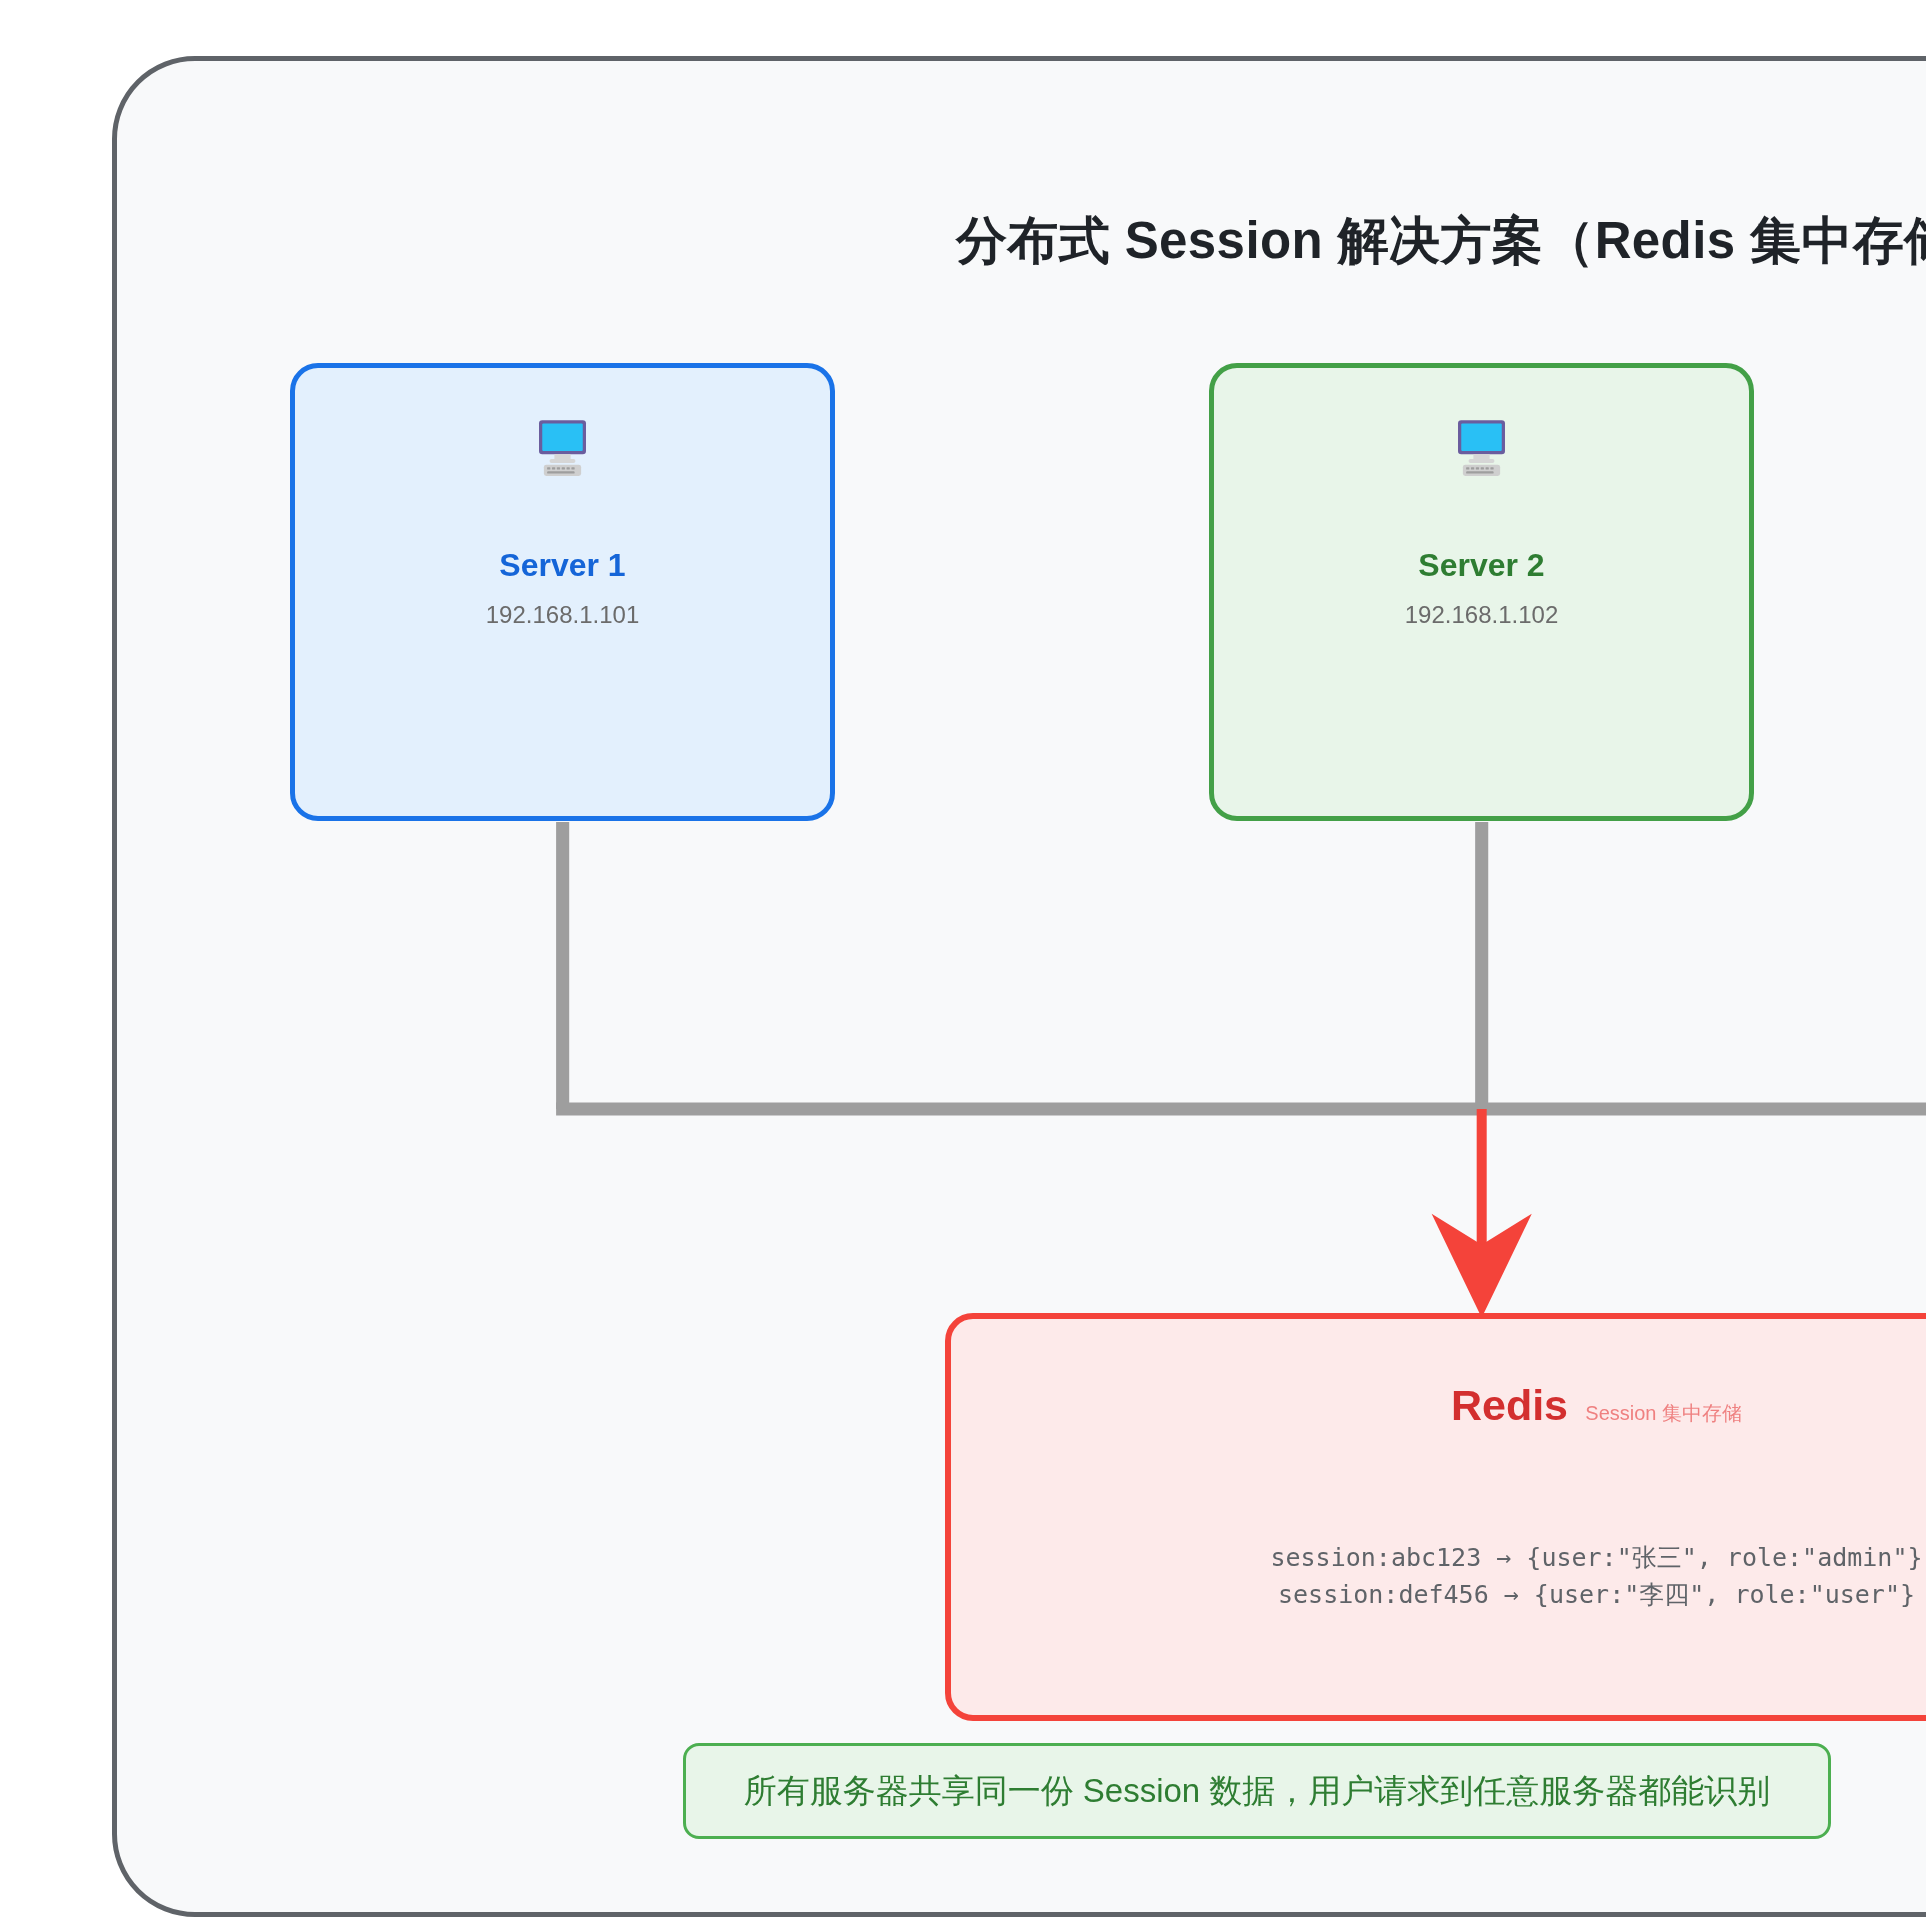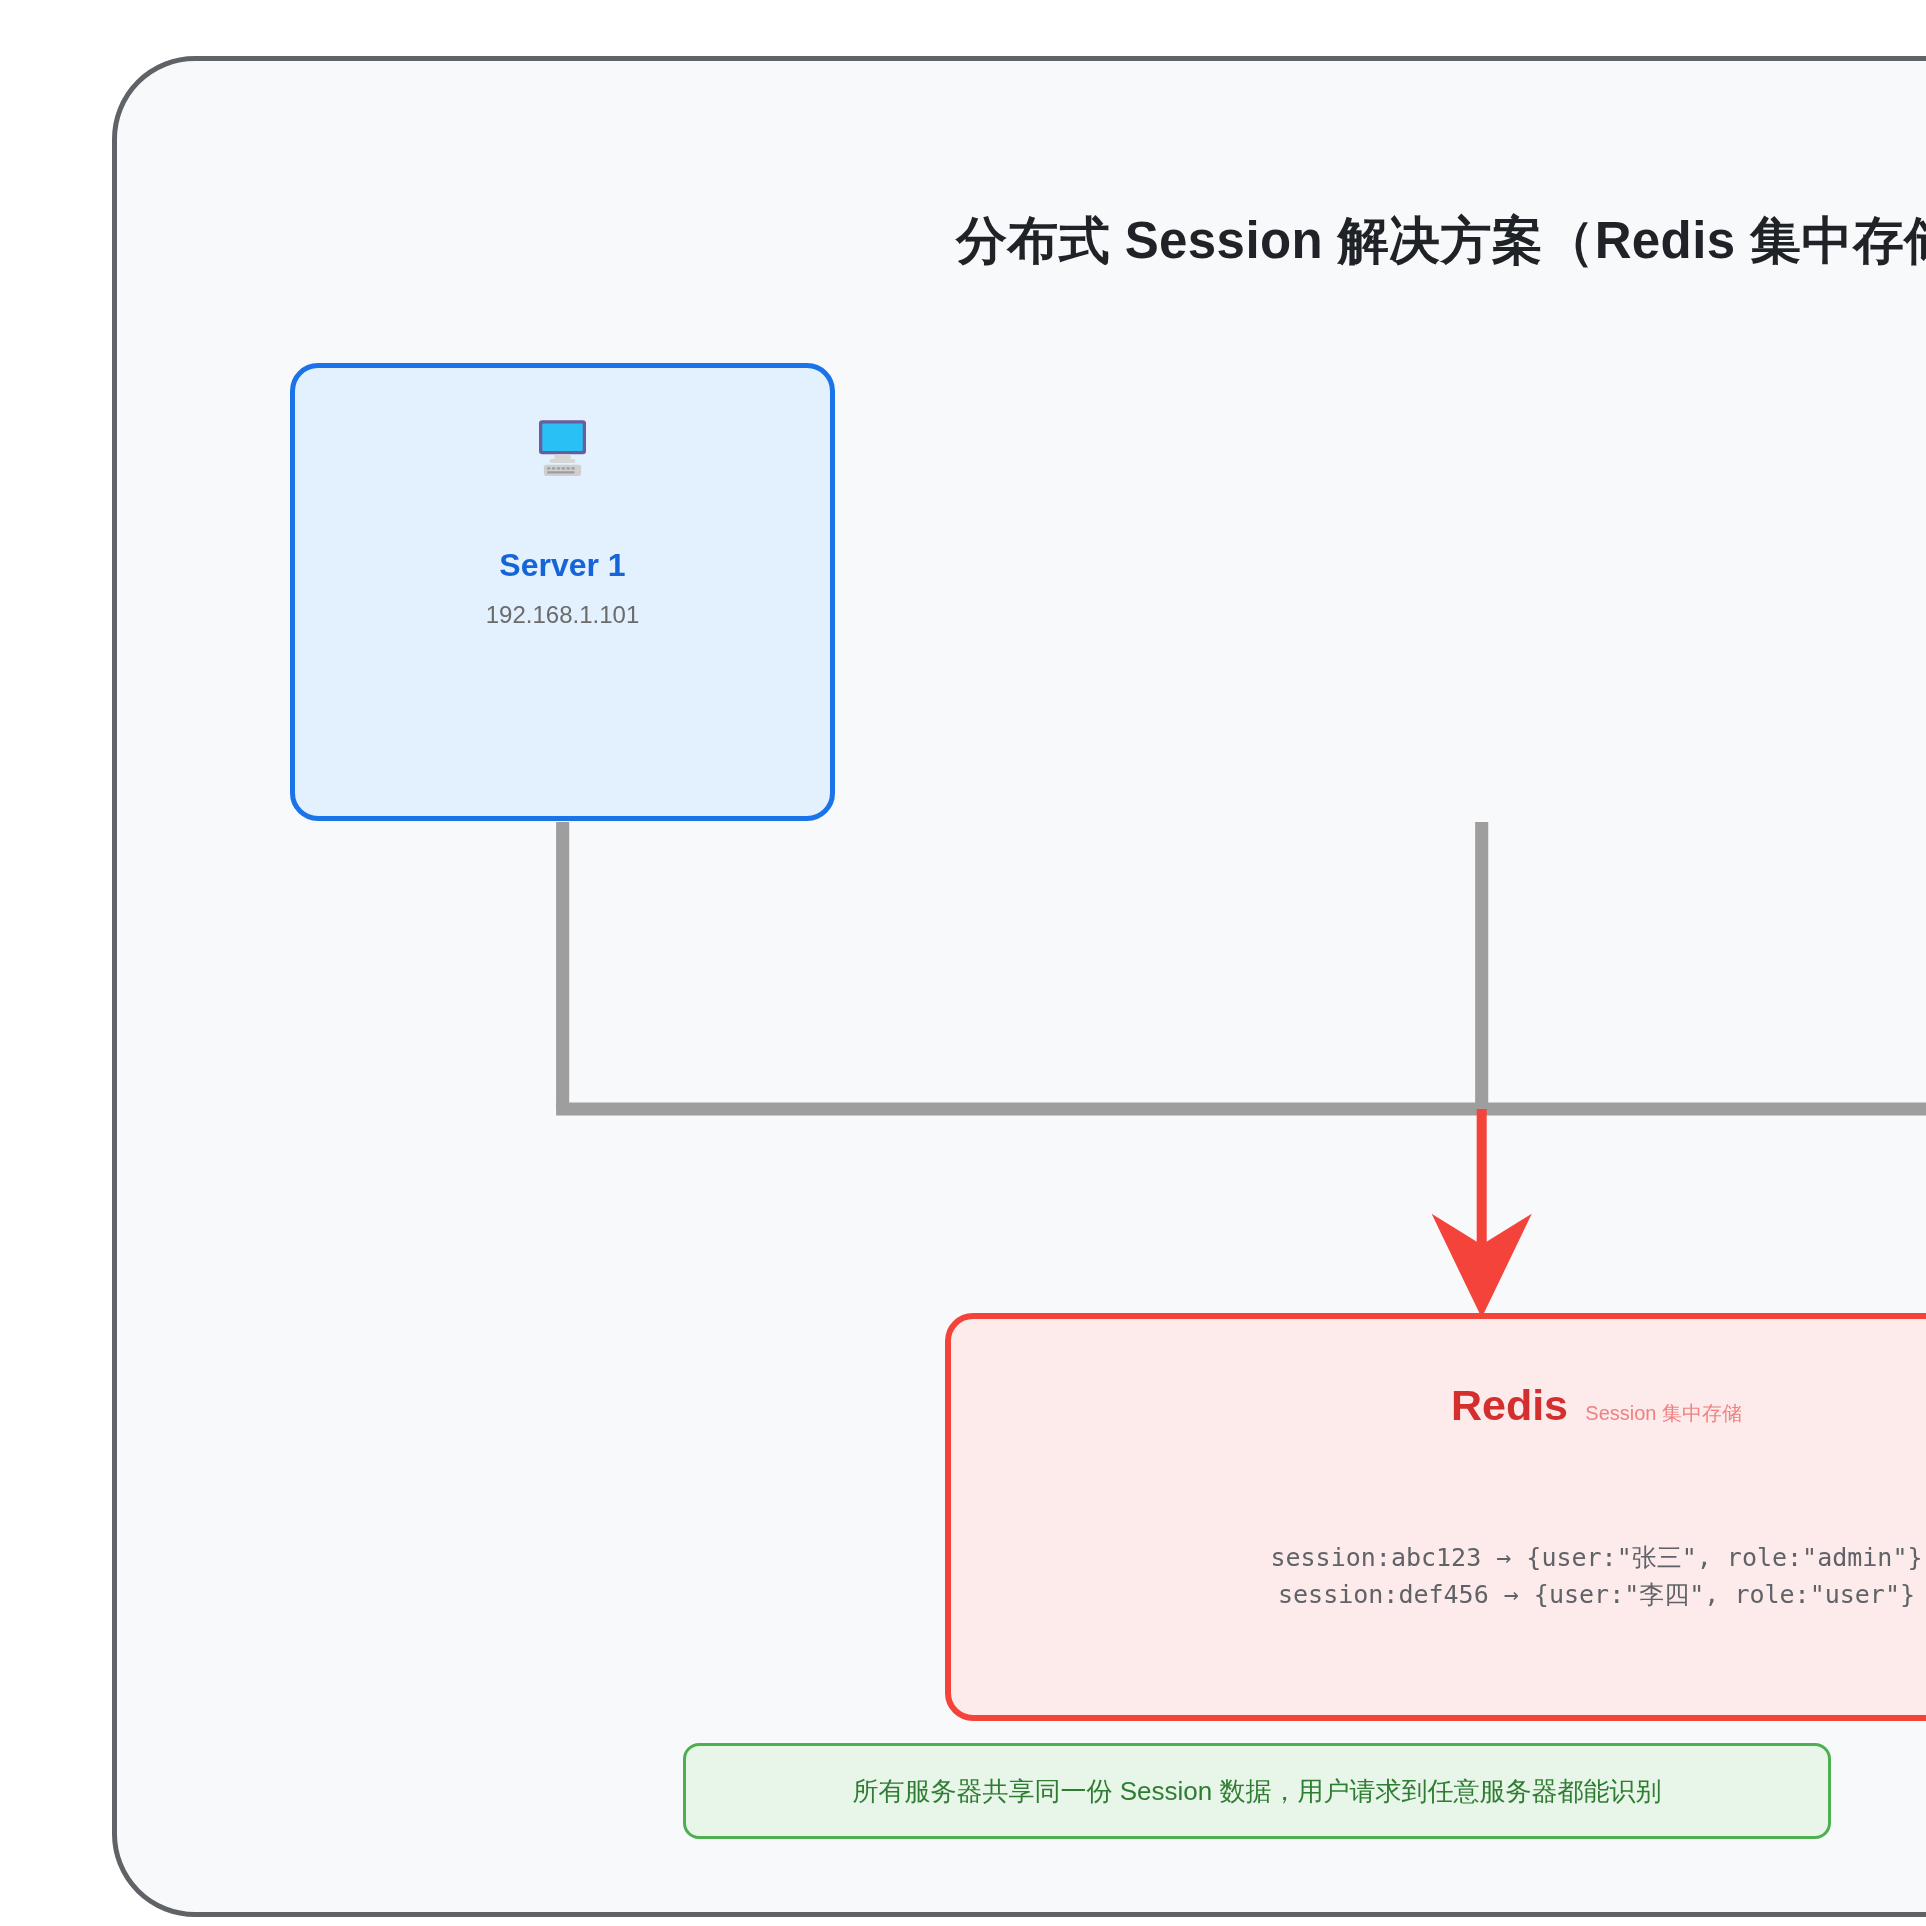--- a/index.html
+++ b/index.html
@@ -146,21 +146,21 @@
     height: 96px;
     box-sizing: border-box;
     border: 3.9px solid #4caf50;
     border-radius: 16px;
     background: #e8f5e9;
     display: flex;
     align-items: center;
     justify-content: center;
   }
   #footer-note-text {
-    font-size: 26px;
+    font-size: 33px;
     color: #2e7d32;
     white-space: nowrap;
   }
 </style>
 </head>
 <body>
 
 <div id="diagram-frame">
 
   <div id="diagram-title">分布式 Session 解决方案（Redis 集中存储）</div>
@@ -192,20 +192,40 @@
           <rect x="49" y="73" width="4" height="3" rx="0.8"></rect>
         <rect x="55" y="73" width="4" height="3" rx="0.8"></rect>
           <rect x="61" y="73" width="4" height="3" rx="0.8"></rect>
         <rect x="31" y="78" width="34" height="3" rx="1.2"></rect>
       </g>
     </svg>
     <div class="server-title">Server 1</div>
     <div class="server-ip">192.168.1.101</div>
   </div>
 
+  <div class="server-card" id="server-card-2">
+    <svg class="server-icon" viewBox="0 0 100 100">
+      <rect x="21" y="15" width="58" height="42" rx="4" fill="#6a5d9e"></rect>
+      <rect x="25" y="19" width="50" height="34" rx="1.5" fill="#29c0f5"></rect>
+      <rect x="40" y="57" width="20" height="8" fill="#d6d6d6"></rect>
+      <rect x="34" y="63" width="32" height="5" rx="2.5" fill="#d6d6d6"></rect>
+      <rect x="27" y="70" width="46" height="14" rx="3" fill="#cfcfcf"></rect>
+      <g fill="#9e9e9e">
+        <rect x="31" y="73" width="4" height="3" rx="0.8"></rect>
+          <rect x="37" y="73" width="4" height="3" rx="0.8"></rect>
+        <rect x="43" y="73" width="4" height="3" rx="0.8"></rect>
+          <rect x="49" y="73" width="4" height="3" rx="0.8"></rect>
+        <rect x="55" y="73" width="4" height="3" rx="0.8"></rect>
+          <rect x="61" y="73" width="4" height="3" rx="0.8"></rect>
+        <rect x="31" y="78" width="34" height="3" rx="1.2"></rect>
+      </g>
+    </svg>
+    <div class="server-title">Server 2</div>
+    <div class="server-ip">192.168.1.102</div>
+  </div>
 
   <div id="redis-card">
     <div id="redis-heading">
       <span id="redis-name">Redis</span><span id="redis-subtitle">Session 集中存储</span>
     </div>
     <div id="redis-entries">
       <div class="redis-entry">session:abc123 → {user:"张三", role:"admin"}</div>
       <div class="redis-entry">session:def456 → {user:"李四", role:"user"}</div>
     </div>
   </div>

